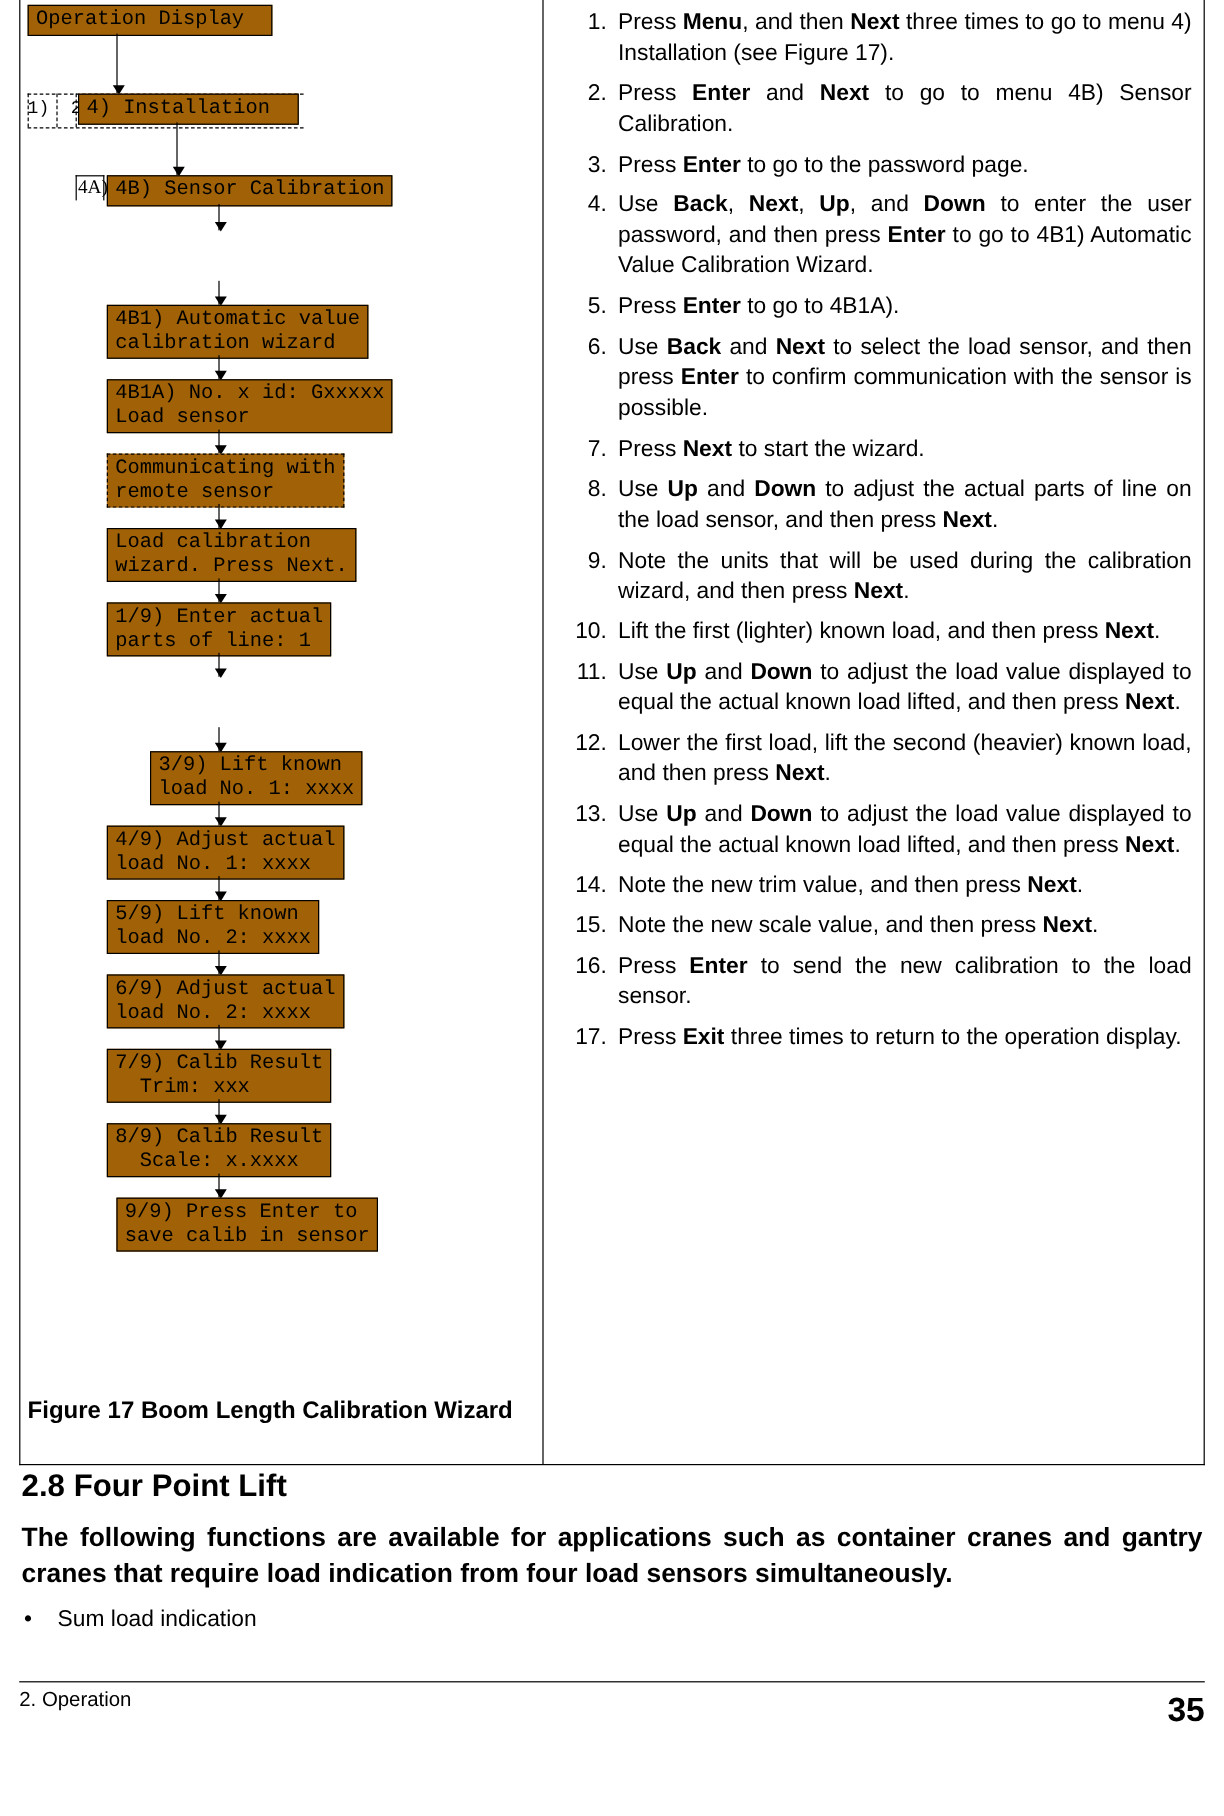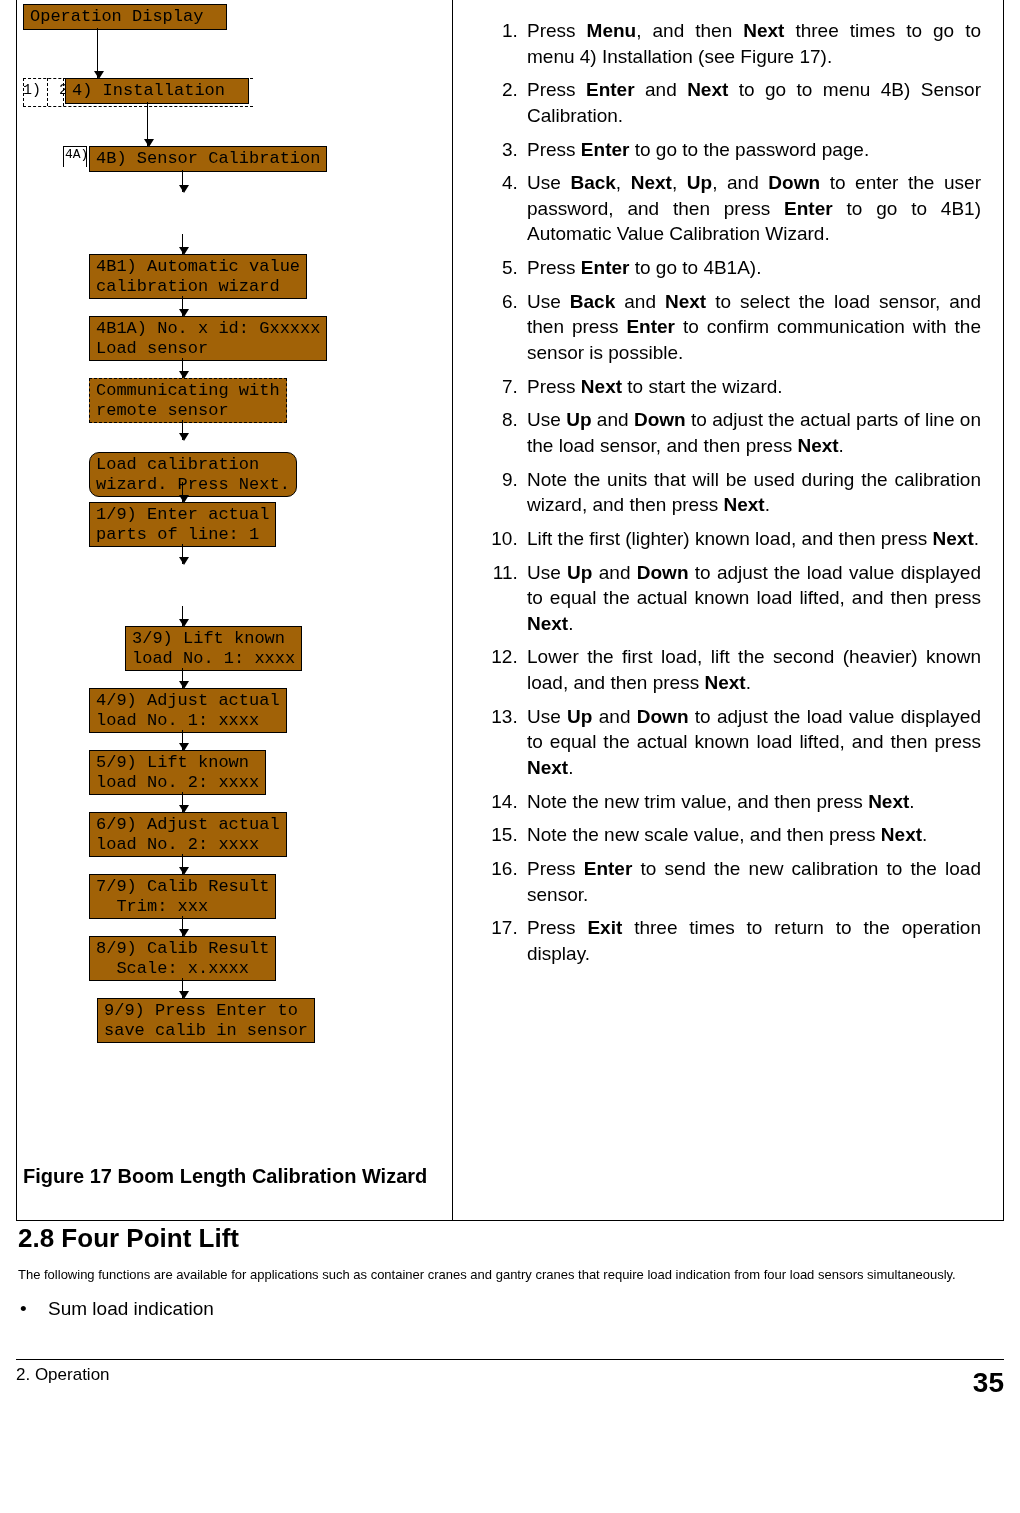--- a/index.html
+++ b/index.html
@@ -73,41 +73,42 @@
     position: absolute;
     bottom: -1px;
     left: -4.5px;
     width: 0; height: 0;
     border-left: 5px solid transparent;
     border-right: 5px solid transparent;
     border-top: 8px solid #000;
   }
   
   ol.steps {
-    margin: 12px;
+    margin: 0;
     padding-left: 40px;
   }
   ol.steps li {
     padding-left: 4px;
     margin-bottom: 8px;
     text-align: justify;
   }
   
   .section {
     padding: 0 2px;
   }
   .section h2 {
     font-size: 26px;
     font-weight: bold;
     margin: 0 0 10px 0;
   }
   .section p {
     margin: 0 0 12px 0;
     text-align: justify;
-    font-size: 13px;
+    font-size: 22px;
+    font-weight: bold;
   }
   ul.bullets {
     list-style: none;
     padding-left: 0;
     margin: 0;
   }
   ul.bullets li::before {
     content: "•";
     display: inline-block;
     width: 28px;
@@ -150,21 +151,21 @@
       <div style="position:absolute; left:6px; top:76px; height:28px; border-left:1px dashed #000;"></div>
       <div style="position:absolute; left:6px; top:80px; font-family:'Courier New',monospace; font-size:15px;">1)&nbsp;&nbsp;2)&nbsp;&nbsp;3)</div>
       <div style="position:absolute; left:30px; top:76px; height:28px; border-left:1px dashed #000;"></div>
       <div style="position:absolute; left:46px; top:76px; height:28px; border-left:1px dashed #000;"></div>
 
       <div class="fbox" style="left:48px; top:76px; width:170px;">4) Installation</div>
 
       <div class="arrow" style="left:130px; top:100px; height:44px;"></div>
 
       <div class="tabbox-sm" style="left:46px; top:144px;"></div>
-      <div style="position:absolute; left:48px; top:146px; font-family:Liberation Mono, monospace; font-size:13px;">4A)</div>
+      <div style="position:absolute; left:48px; top:146px; font-family:Liberation Serif, serif; font-size:16px;">4A)</div>
       <div class="fbox" style="left:72px; top:144px;">4B) Sensor Calibration</div>
 
       <div class="arrow" style="left:165px; top:168px; height:22px;"></div>
 
 
       <div class="arrow" style="left:165px; top:232px; height:20px;"></div>
 
       <div class="fbox" style="left:72px; top:252px;">4B1) Automatic value
 calibration wizard</div>
 
@@ -173,21 +174,21 @@
       <div class="fbox" style="left:72px; top:314px;">4B1A) No. x id: Gxxxxx
 Load sensor</div>
 
       <div class="arrow" style="left:165px; top:356px; height:20px;"></div>
 
       <div class="fbox dashed" style="left:72px; top:376px;">Communicating with
 remote sensor</div>
 
       <div class="arrow" style="left:165px; top:418px; height:20px;"></div>
 
-      <div class="fbox" style="left:72px; top:450px;border-radius:10px;">Load calibration
+      <div class="fbox" style="left:72px; top:438px;">Load calibration
 wizard. Press Next.</div>
 
       <div class="arrow" style="left:165px; top:480px; height:20px;"></div>
 
       <div class="fbox" style="left:72px; top:500px;">1/9) Enter actual
 parts of line: 1</div>
       <div class="arrow" style="left:165px; top:542px; height:20px;"></div>
 
       <div class="arrow" style="left:165px; top:604px; height:20px;"></div>
 

